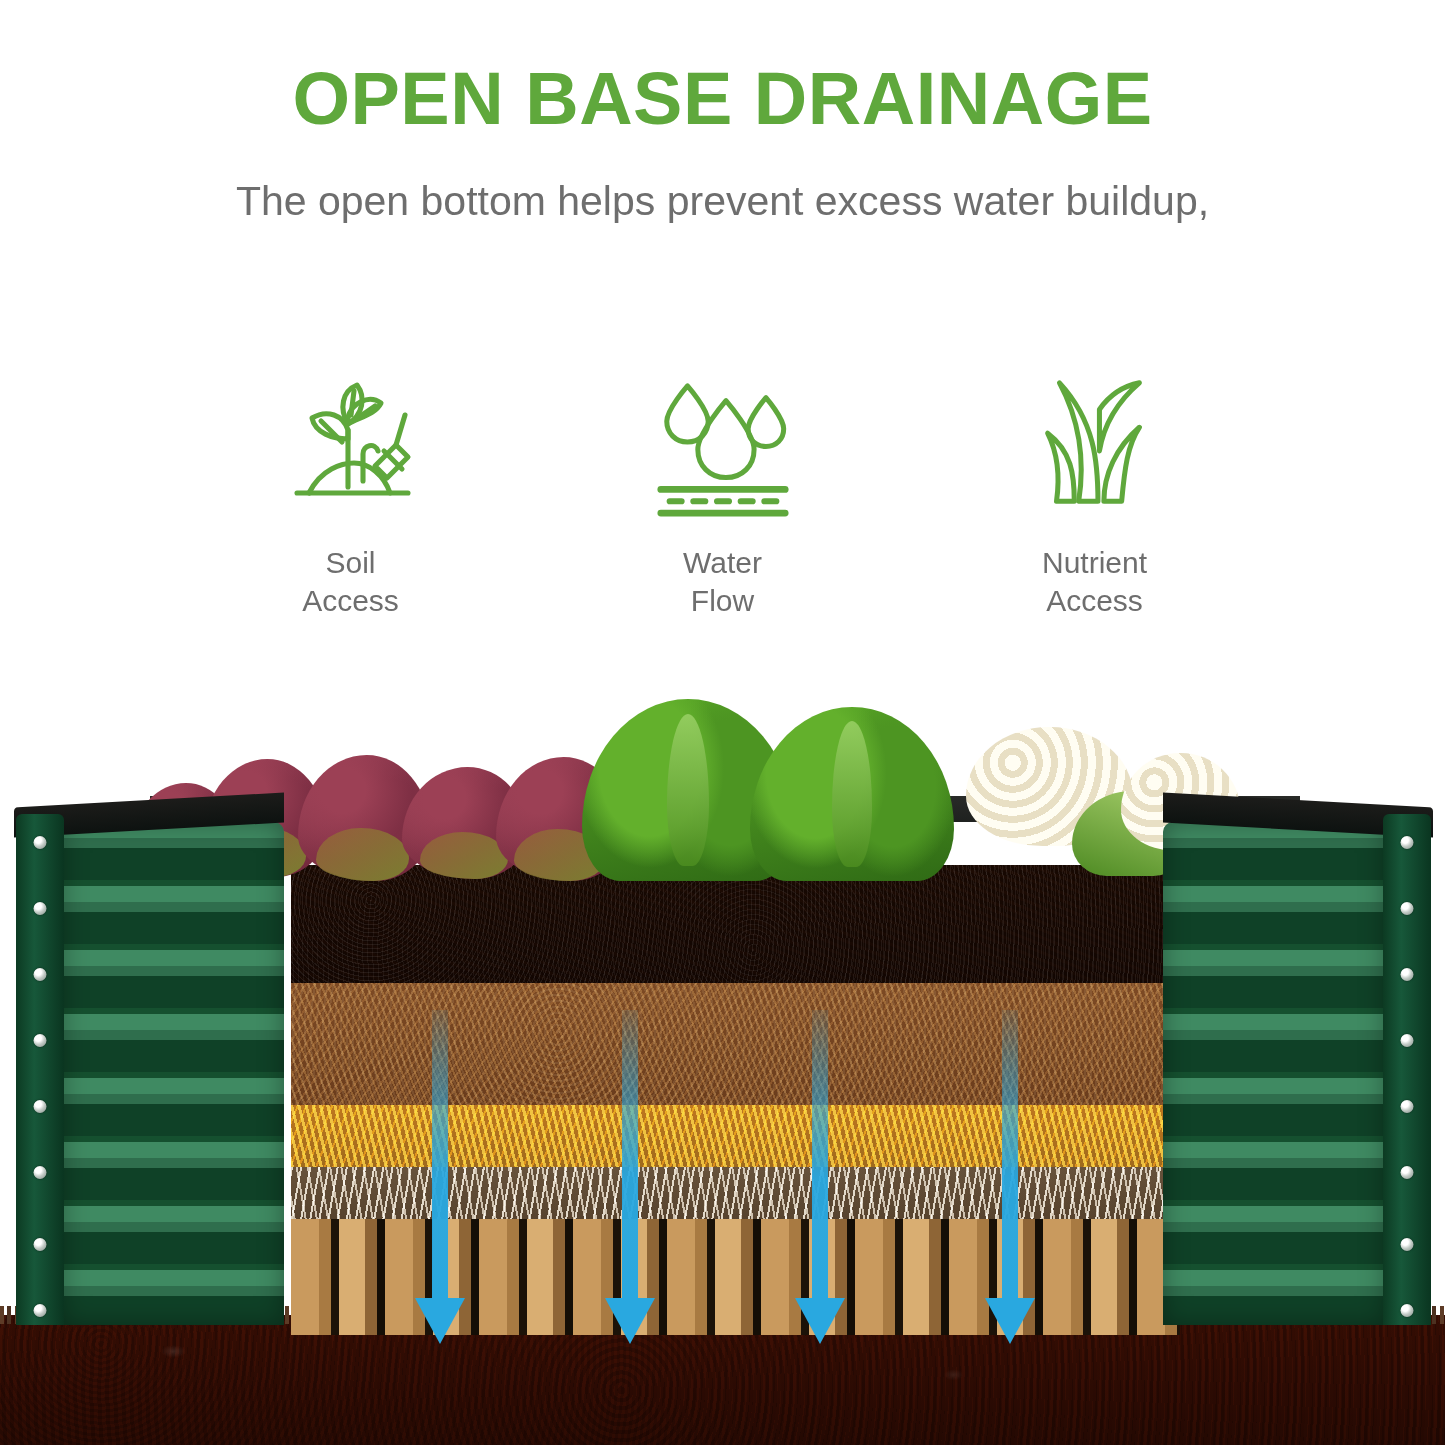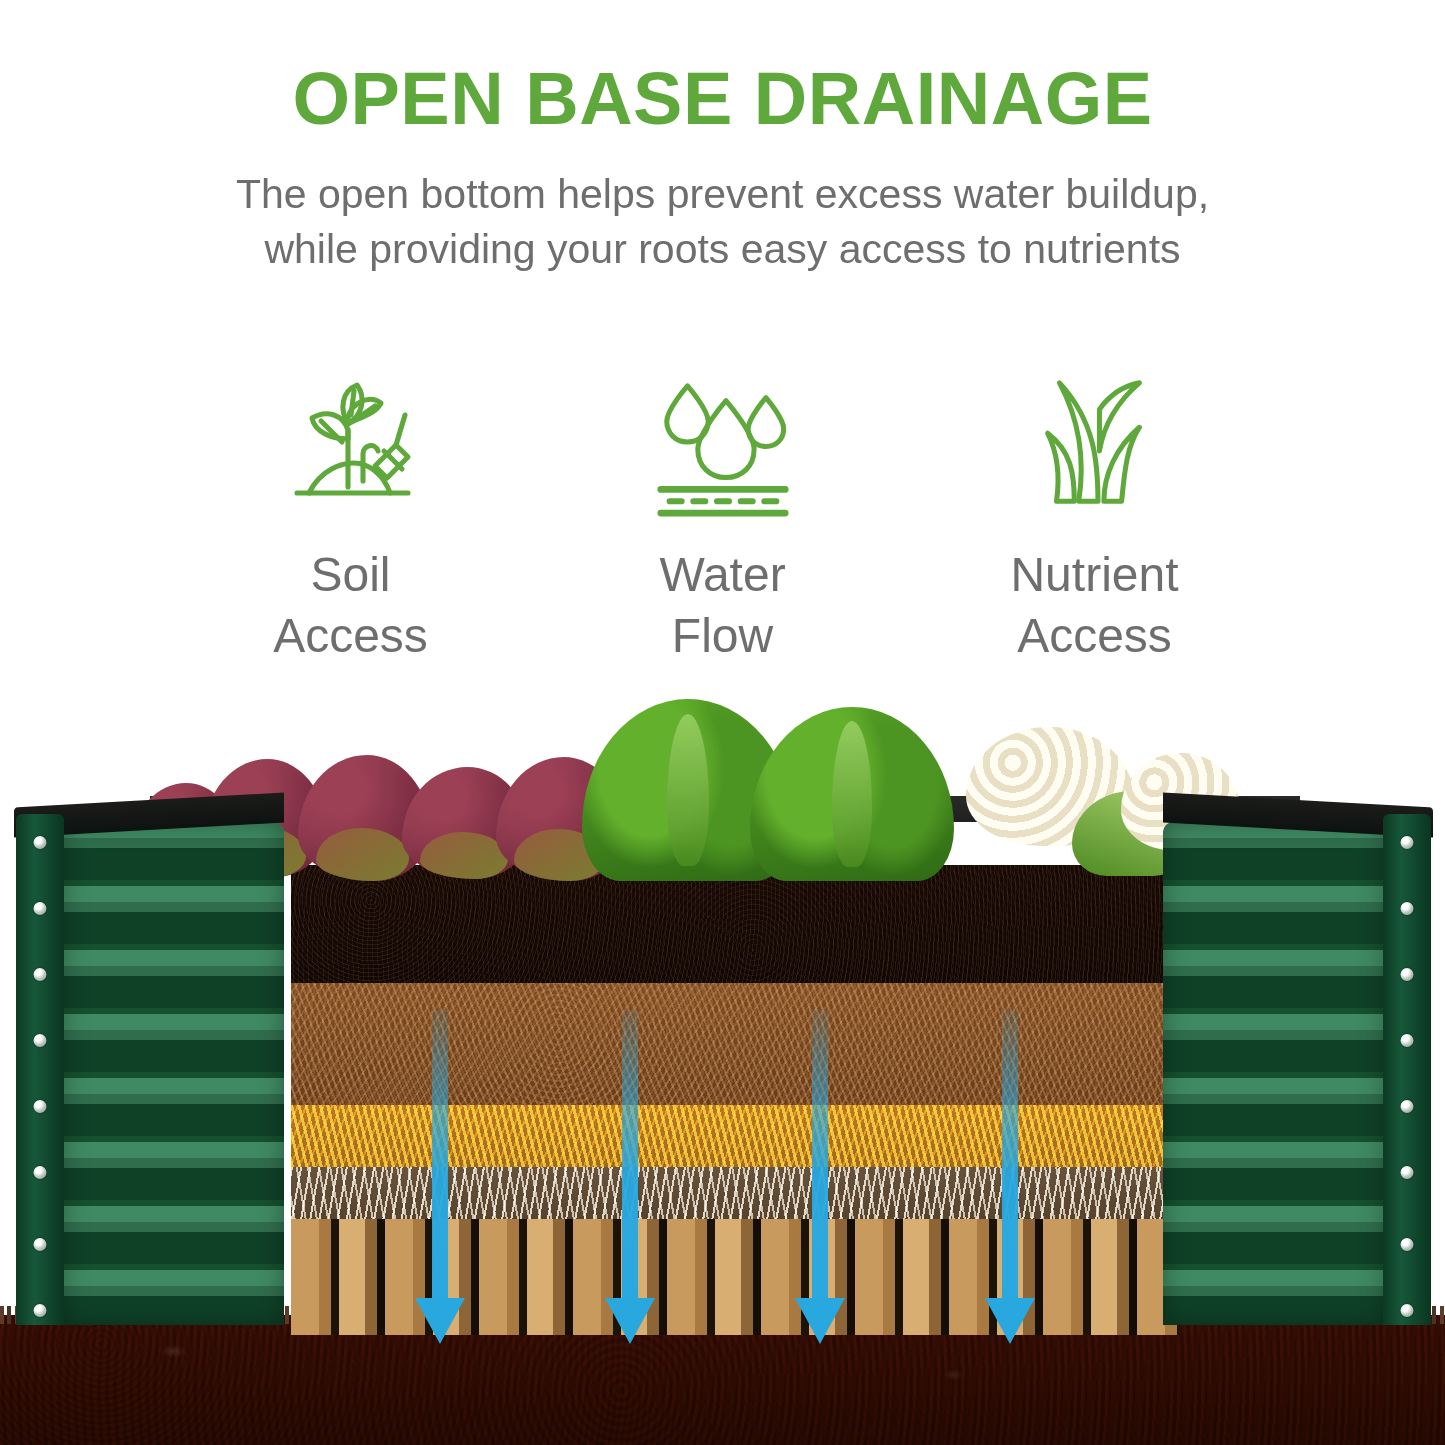--- a/index.html
+++ b/index.html
@@ -25,21 +25,21 @@
   #title {
     margin: 0;
     padding-top: 62px;
     font-size: 74px;
     font-weight: bold;
     letter-spacing: 0.5px;
     color: #5FA83C;
     line-height: 1.0;
   }
   #subtitle {
-    margin: 5px auto;
+    margin: 12px auto;
     padding-top: 26px;
     width: 1210px;
     font-size: 41px;
     font-weight: 300;
     color: #6E6E6E;
     line-height: 1.35;
   }
   #subtitle span { display: block; }
 
   
@@ -58,21 +58,21 @@
     align-items: center;
   }
   .feature-icon {
     height: 170px;
     display: flex;
     align-items: center;
     justify-content: center;
   }
   .feature-label {
     margin-top: 14px;
-    font-size: 48px;
+    font-size: 30px;
     font-weight: 300;
     color: #6E6E6E;
     text-align: center;
     line-height: 1.28;
   }
   .feature-label span { display: block; }
 
   
   #scene {
     position: absolute;
@@ -341,21 +341,20 @@
     border-top: 46px solid #29A8E0;
   }
 </style>
 </head>
 <body>
 
 <div id="header">
   <h1 id="title">OPEN BASE DRAINAGE</h1>
   <div id="subtitle">
     <span>The open bottom helps prevent excess water buildup,</span>
-    <span>while providing your roots easy access to nutrients</span>
   </div>
 </div>
 
 <div id="features">
 
   <div class="feature">
     <div class="feature-icon">
       <svg width="150" height="150" viewBox="0 0 100 100" fill="none" stroke="#5FA83C" stroke-width="3.4" stroke-linecap="round" stroke-linejoin="round">
         <path d="M48 78 V40"></path>
         <path d="M48 46 C38 46 26 42 24 32 C34 26 45 30 48 40 Z"></path>

